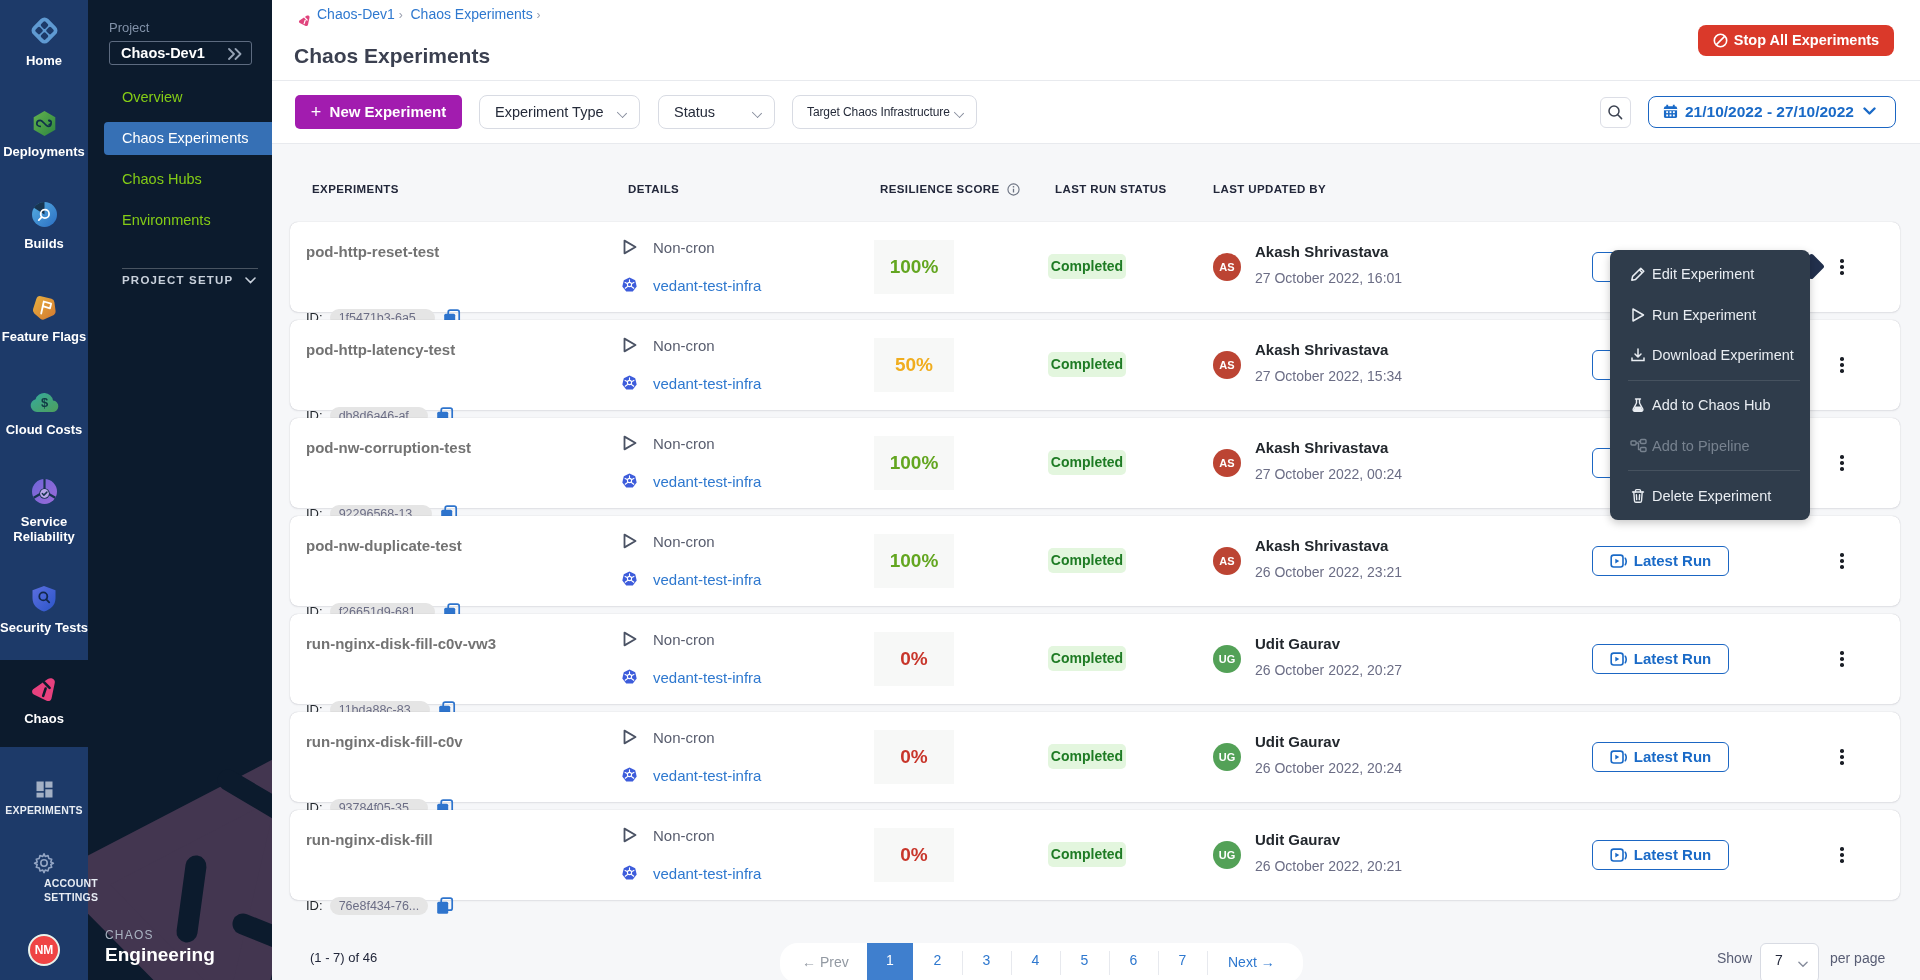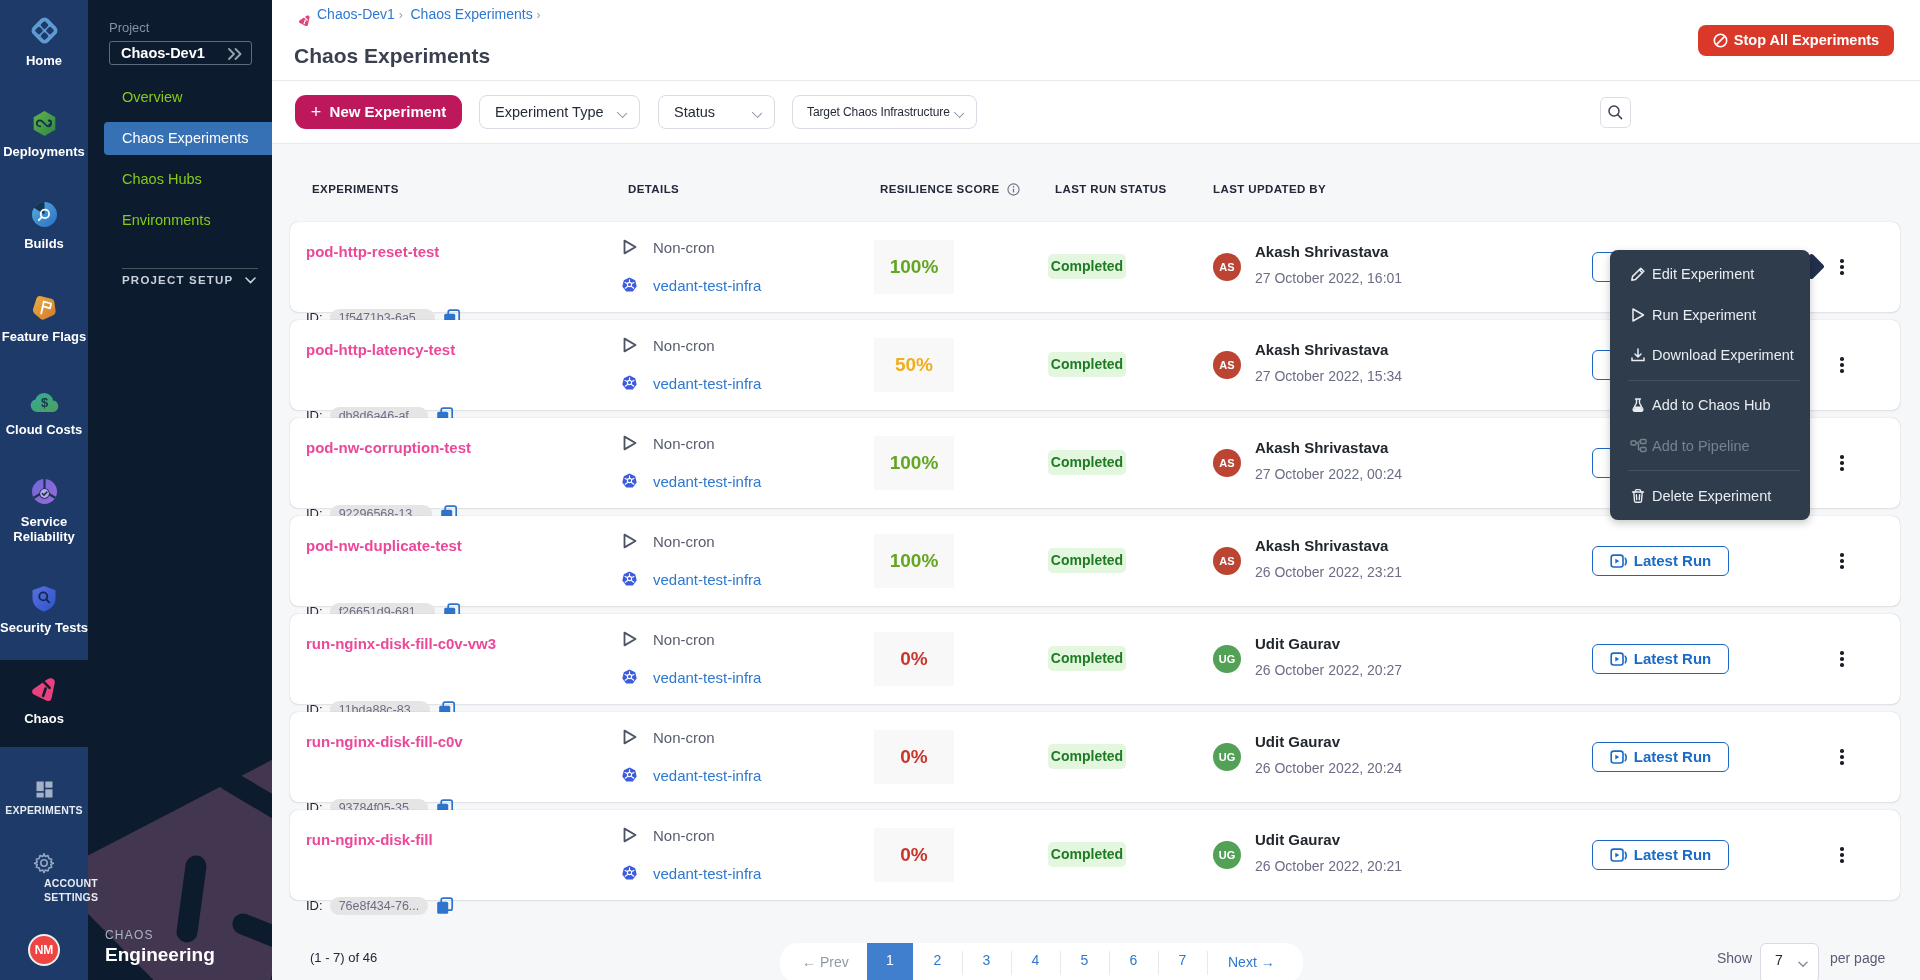--- a/index.html
+++ b/index.html
@@ -29,30 +29,30 @@
 
 
 #content { position:absolute; left:272px; top:0; width:1648px; height:980px; background:#fff; }
 #tablearea { position:absolute; left:0; top:143px; width:1648px; height:837px; background:#f6f7f9; }
 .hline { position:absolute; left:0; width:1648px; border-top:1px solid #e8eaee; }
 .crumb { position:absolute; top:6px; font-size:14px; color:#2e78cf; }
 .crumbsep { color:#9ba1b0; font-size:12px; }
 #pagetitle { position:absolute; left:294px; top:44px; font-size:21px; font-weight:bold; color:#3b4050; z-index:5;}
 
 .btn-red { position:absolute; left:1698px; top:25px; width:196px; height:31px; background:#da392a; border-radius:8px; color:#fff; font-weight:bold; font-size:14.5px; text-align:center; line-height:31px; z-index:5; }
-.btn-blue { position:absolute; left:295px; top:95px; width:167px; height:34px; background:#be185d; border-radius:11px; color:#fff; font-weight:bold; font-size:15px; text-align:center; line-height:34px; z-index:5; }
+.btn-blue { position:absolute; left:295px; top:95px; width:167px; height:34px; background:#a21caf; border-radius:5px; color:#fff; font-weight:bold; font-size:15px; text-align:center; line-height:34px; z-index:5; }
 .dropdown { position:absolute; top:95px; height:34px; background:#fff; border:1px solid #d8dbe3; border-radius:8px; font-size:14.5px; color:#252b3a; line-height:32px; padding-left:15px; z-index:5; white-space:nowrap; }
 .dd-chev { position:absolute; top:13px; right:13px; width:8px; height:8px; border-right:1.6px solid #868c9c; border-bottom:1.6px solid #868c9c; transform:rotate(45deg) scaleY(0.8); }
 #searchbox { position:absolute; left:1328px; top:97px; width:31px; height:31px; border:1px solid #dcdee6; border-radius:6px; background:#fff; z-index:5; }
 #daterange { position:absolute; left:1376px; top:96px; width:248px; height:32px; border:1.5px solid #1b66c3; border-radius:8px; background:#fff; color:#1a6ac7; font-weight:bold; font-size:15.5px; line-height:30px; z-index:5; }
 
 
 .th { position:absolute; top:183px; font-size:11.5px; font-weight:bold; color:#22273a; letter-spacing:.4px; z-index:2; }
 .card { position:absolute; left:18px; width:1610px; height:90px; background:#fff; border-radius:8px; box-shadow:0 0 1px rgba(40,41,61,.3), 0 1px 2px rgba(96,97,112,.12); z-index:2; }
-.etitle { position:absolute; left:16px; top:21px; font-size:15px; font-weight:bold; color:#ec4899; }
+.etitle { position:absolute; left:16px; top:21px; font-size:15px; font-weight:bold; color:#737373; }
 .eid { position:absolute; left:16px; top:53px; font-size:13px; color:#22272d; }
 .eidpill { display:inline-block; background:#e5e5e5; color:#6b6d85; border-radius:9px; height:18px; line-height:18px; padding:0 9px; font-size:12.5px; margin-left:7px; position:relative; top:0px;margin-top:34px; }
 .dtl1 { position:absolute; left:363px; top:17px; font-size:15px; color:#585d6e; }
 .dtl2 { position:absolute; left:363px; top:55px; font-size:15px; color:#2e78cf; }
 .scorebox { position:absolute; left:584px; top:18px; width:80px; height:54px; background:#f7f8f7; text-align:center; line-height:54px; font-size:19px; font-weight:bold; }
 .s-green { color:#63a620; }
 .s-amber { color:#f0ad1e; }
 .s-red { color:#c8362b; }
 .statuspill { position:absolute; left:758px; top:32px; width:78px; height:25px; background:#e3f6de; border-radius:5px; color:#1e7b24; font-size:14px; font-weight:bold; text-align:center; line-height:25px; }
 .avatar { position:absolute; left:923px; top:31px; width:28px; height:28px; border-radius:50%; background:#bc4433; color:#fff; font-size:11px; font-weight:bold; text-align:center; line-height:28px; }
@@ -259,20 +259,36 @@
           <line x1="3.6" y1="12.4" x2="12.4" y2="3.6" stroke="#fff" stroke-width="1.7"></line>
         </svg>Stop All Experiments</div>
 
   <div class="btn-blue" style="left:23px;"><span style="font-size:18px; font-weight:normal; vertical-align:-1px;">+</span>&nbsp; New Experiment</div>
   <div class="dropdown" style="left:207px; width:161px;">Experiment Type<div class="dd-chev"></div></div>
   <div class="dropdown" style="left:386px; width:117px;">Status<div class="dd-chev"></div></div>
   <div class="dropdown" style="left:520px; width:185px; font-size:12px; letter-spacing:-0.1px; padding-left:14px;">Target Chaos Infrastructure<div class="dd-chev"></div></div>
   <div id="searchbox"><svg width="17" height="17" viewBox="0 0 17 17" style="margin:6px;">
           <circle cx="7" cy="7" r="5" fill="none" stroke="#3a4150" stroke-width="1.5"></circle>
           <line x1="10.8" y1="10.8" x2="14.6" y2="14.6" stroke="#3a4150" stroke-width="1.5" stroke-linecap="round"></line>
+        </svg></div>
+  <div id="daterange"><svg width="15" height="15" viewBox="0 0 16 16" style="vertical-align:-2px; margin:0 7px 0 14px;">
+          <rect x="1" y="2.5" width="14" height="12.5" rx="2" fill="#1a6ac7"></rect>
+          <line x1="4.5" y1="0.8" x2="4.5" y2="4" stroke="#1a6ac7" stroke-width="2"></line>
+          <line x1="11.5" y1="0.8" x2="11.5" y2="4" stroke="#1a6ac7" stroke-width="2"></line>
+          <line x1="1" y1="6" x2="15" y2="6" stroke="#fff" stroke-width="1.4"></line>
+          <g fill="#fff">
+            <rect x="3.4" y="7.7" width="2" height="2"></rect>
+            <rect x="7" y="7.7" width="2" height="2"></rect>
+            <rect x="10.6" y="7.7" width="2" height="2"></rect>
+            <rect x="3.4" y="11.2" width="2" height="2"></rect>
+            <rect x="7" y="11.2" width="2" height="2"></rect>
+            <rect x="10.6" y="11.2" width="2" height="2"></rect>
+          </g>
+        </svg>21/10/2022 - 27/10/2022<svg width="13" height="9" viewBox="0 0 13 9" style="vertical-align:1px; margin-left:9px;">
+          <path d="M1.5 1.5 l5 5 5 -5" fill="none" stroke="#1a6ac7" stroke-width="2.4" stroke-linecap="round" stroke-linejoin="round"></path>
         </svg></div>
 
   <div class="th" style="left:40px;">EXPERIMENTS</div>
   <div class="th" style="left:356px;">DETAILS</div>
   <div class="th" style="left:608px;">RESILIENCE SCORE &nbsp;<svg width="13" height="13" viewBox="0 0 14 14" style="vertical-align:-3px;">
           <circle cx="7" cy="7" r="6" fill="none" stroke="#6b7281" stroke-width="1.2"></circle>
           <line x1="7" y1="6.2" x2="7" y2="10.2" stroke="#6b7281" stroke-width="1.4"></line>
           <circle cx="7" cy="4" r="0.9" fill="#6b7281"></circle>
         </svg></div>
   <div class="th" style="left:783px;">LAST RUN STATUS</div>

